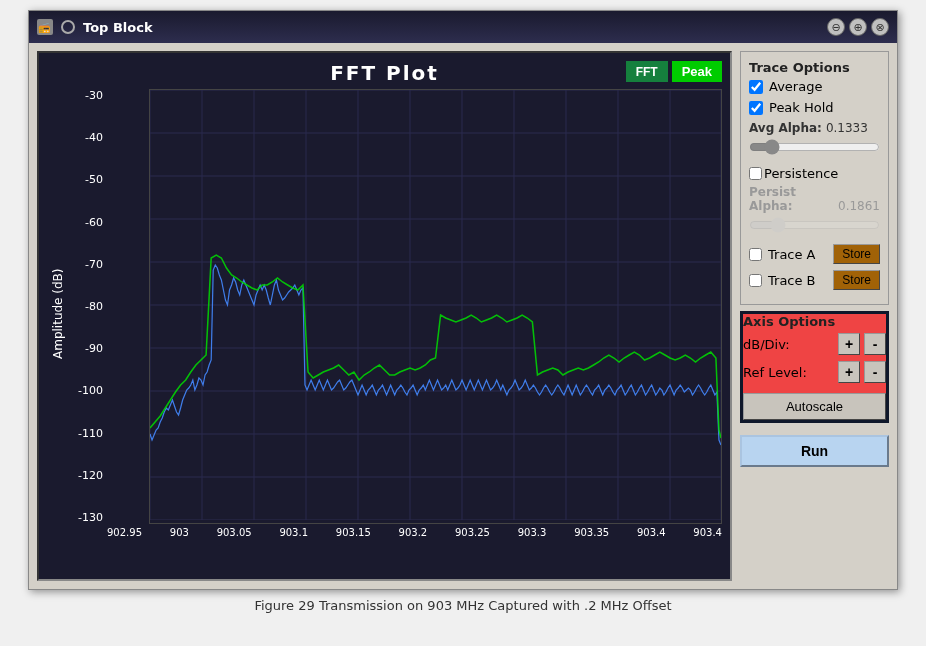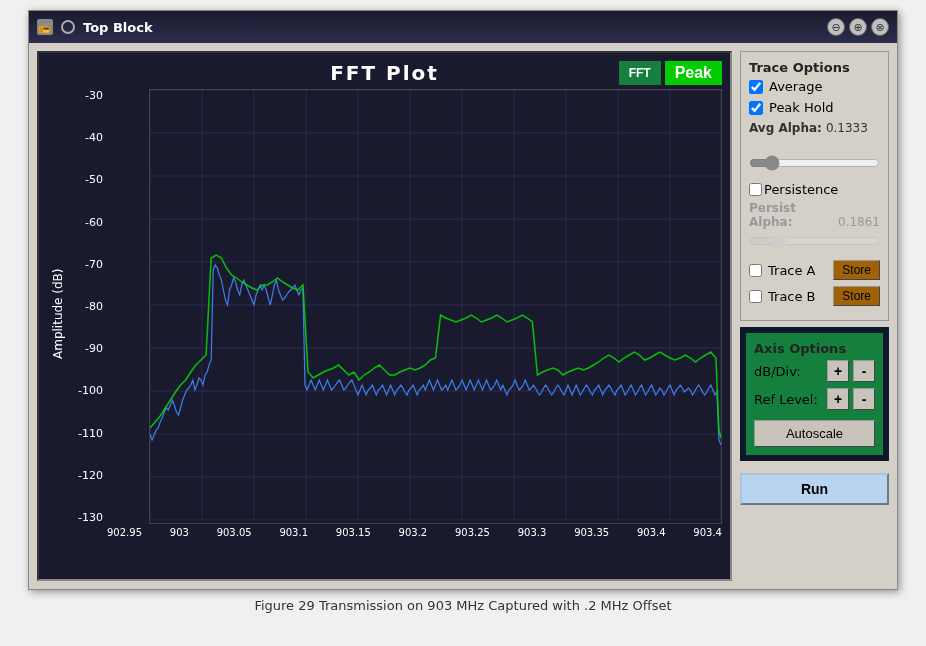--- a/index.html
+++ b/index.html
@@ -119,21 +119,21 @@
       font-size: 12px;
       font-weight: bold;
       cursor: pointer;
     }
 
     .peak-btn {
       background: #00cc00;
       color: white;
       border: none;
       padding: 3px 10px;
-      font-size: 16px;
+      font-size: 13px;
       font-weight: bold;
       cursor: pointer;
     }
 
     .chart-container {
       display: flex;
       position: relative;
       padding: 0 8px 8px 8px;
       flex: 1;
     }
@@ -221,21 +221,21 @@
 
     .checkbox-row input[type=checkbox] {
       width: 14px;
       height: 14px;
     }
 
     .slider-label-row {
       display: flex;
       align-items: center;
       gap: 4px;
-      margin-bottom: 20px;
+      margin-bottom: 4px;
     }
 
     .slider-label {
       font-size: 12px;
       color: #333;
       font-weight: bold;
     }
 
     .slider-value {
       font-size: 12px;
@@ -286,23 +286,23 @@
 
     .store-btn {
       background: #a16207;
       border: 1px outset #999;
       padding: 2px 8px;
       font-size: 12px;
       cursor: pointer;
     }
 
     .axis-options-box {
-      background: #15803d;
-      border: 6px solid #0f172a;
-      padding: 8px;
+      background: #ef4444;
+      border: 3px solid #0f172a;
+      padding: 0;
     }
 
     .db-div-row {
       display: flex;
       align-items: center;
       gap: 6px;
       margin-bottom: 6px;
     }
 
     .plus-minus-btn {

